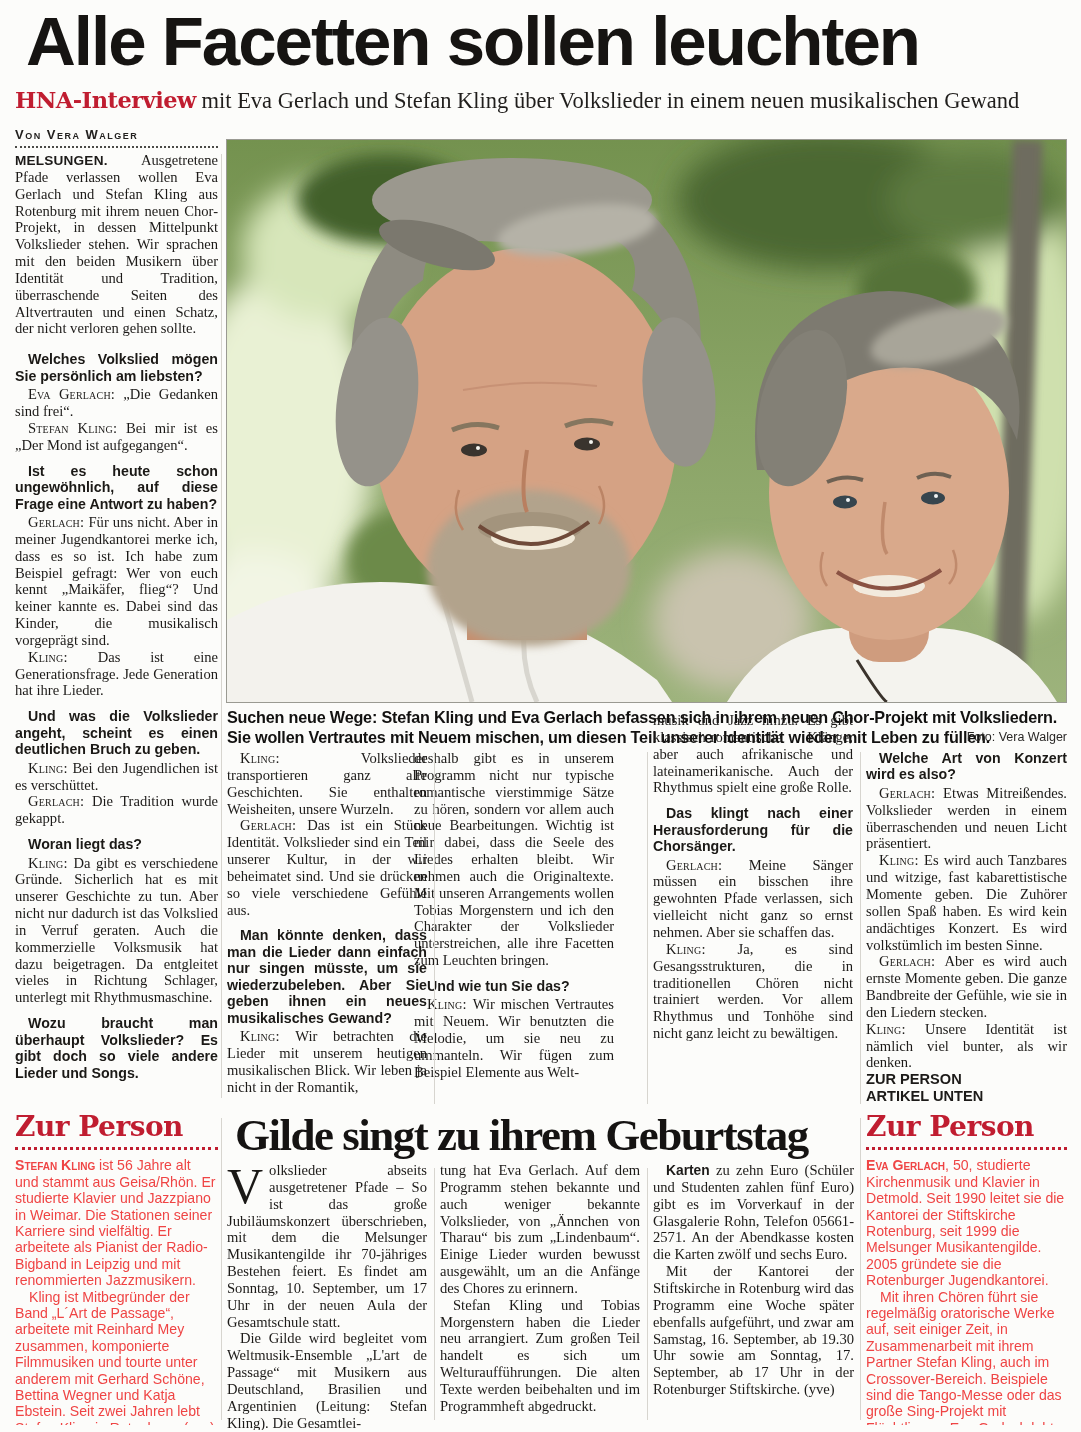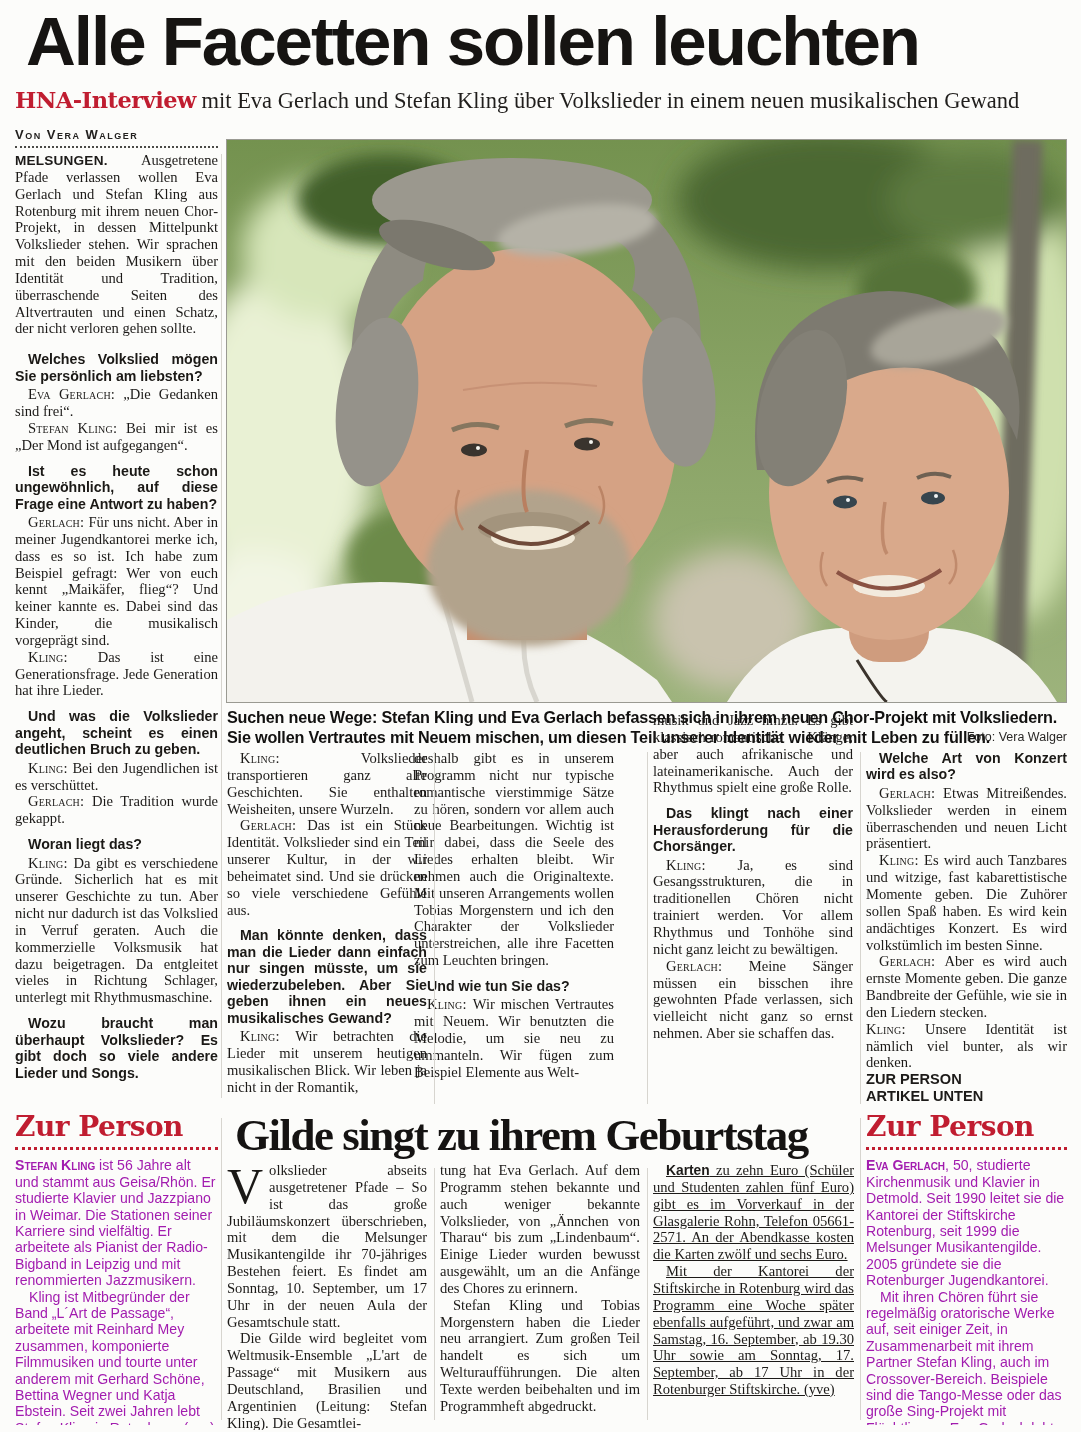--- a/index.html
+++ b/index.html
@@ -43,29 +43,29 @@
   
   .vrule{position:absolute;width:1px;background:#d7d5cf;}
 
   
   .zp{position:absolute;top:1112px;width:203px;font-family:"Liberation Sans",sans-serif;overflow:hidden;height:313px;}
   .zp-left{left:15px;}
   .zp-right{left:866px;width:201px;}
   .zp h3{margin:0 0 7px 0;color:#c01d30;font-size:28px;line-height:1.05;font-weight:700;
          font-family:"DejaVu Serif",serif;letter-spacing:-0.5px;
          border-bottom:3px dotted #c01d30;padding-bottom:6px;}
-  .zp p{margin:0;font-size:14.1px;line-height:1.165;color:#a21caf;}
+  .zp p{margin:0;font-size:14.1px;line-height:1.165;color:#ef4444;}
   .zp p + p{text-indent:14px;}
   .zp-name{font-weight:700;font-variant:small-caps;}
 
   .gilde{position:absolute;left:227px;top:1104px;width:640px;height:328px;}
   .gilde h2{margin:8px;font-size:45px;line-height:1.05;font-weight:700;letter-spacing:-1.5px;
             font-family:"Liberation Serif",serif;color:#151312;}
   .gcol{position:absolute;top:58px;width:200px;height:268px;overflow:hidden;}
-  #g0{left:0;} #g1{left:213px;} #g2{left:426px;width:201px;text-decoration:underline;}
+  #g0{left:0;} #g1{left:213px;} #g2{left:426px;width:201px;}
   .gcol p{margin:0;text-align:justify;font-size:14.6px;line-height:1.155;}
   .gcol p + p{text-indent:13px;}
   .dropcap{float:left;font-size:50px;line-height:0.8;padding:4px 6px 0 0;color:#1a1816;}
   .karten{font-family:"Liberation Sans",sans-serif;font-weight:700;font-size:13.8px;}
   .g-indent{text-indent:13px;}
 </style>
 </head>
 <body>
 
 <div class="page">
@@ -189,22 +189,22 @@
 
   <div class="icol" id="c2">
     <p class="cont">deshalb gibt es in unserem Programm nicht nur typische romantische vierstimmige Sätze zu hören, sondern vor allem auch neue Bearbeitungen. Wichtig ist mir dabei, dass die Seele des Liedes erhalten bleibt. Wir nehmen auch die Originaltexte. Mit unseren Arrangements wollen Tobias Morgenstern und ich den Charakter der Volkslieder unterstreichen, alle ihre Facetten zum Leuchten bringen.</p>
     <p class="q">Und wie tun Sie das?</p>
     <p class="a"><span class="sp">Kling: </span><span>Wir mischen Vertrautes mit Neuem. Wir benutzten die Melodie, um sie neu zu ummanteln. Wir fügen zum Beispiel Elemente aus Welt-</span></p>
   </div>
 
   <div class="icol" id="c3">
     <p class="cont">musik und Jazz hinzu. Es gibt klassisch-romantische Klänge, aber auch afrikanische und lateinamerikanische. Auch der Rhythmus spielt eine große Rolle.</p>
     <p class="q">Das klingt nach einer Herausforderung für die Chorsänger.</p>
+    <p class="a"><span class="sp">Gerlach: </span><span>Meine Sänger müssen ein bisschen ihre gewohnten Pfade verlassen, sich vielleicht nicht ganz so ernst nehmen. Aber sie schaffen das.</span></p>
     <p class="a"><span class="sp">Kling: </span><span>Ja, es sind Gesangsstrukturen, die in traditionellen Chören nicht trainiert werden. Vor allem Rhythmus und Tonhöhe sind nicht ganz leicht zu bewältigen.</span></p>
-    <p class="a"><span class="sp">Gerlach: </span><span>Meine Sänger müssen ein bisschen ihre gewohnten Pfade verlassen, sich vielleicht nicht ganz so ernst nehmen. Aber sie schaffen das.</span></p>
   </div>
 
   <div class="icol" id="c4">
     <p class="q" style="margin-top:0">Welche Art von Konzert wird es also?</p>
     <p class="a"><span class="sp">Gerlach: </span><span>Etwas Mitreißendes. Volkslieder werden in einem überraschenden und neuen Licht präsentiert.</span></p>
     <p class="a"><span class="sp">Kling: </span><span>Es wird auch Tanzbares und witzige, fast kabarettistische Momente geben. Die Zuhörer sollen Spaß haben. Es wird kein andächtiges Konzert. Es wird volkstümlich im besten Sinne.</span></p>
     <p class="a"><span class="sp">Gerlach: </span><span>Aber es wird auch ernste Momente geben. Die ganze Bandbreite der Gefühle, wie sie in den Liedern stecken.</span></p>
     <p class="cont"><span class="sp">Kling: </span><span>Unsere Identität ist nämlich viel bunter, als wir denken.</span></p>
     <p class="refer"><span>ZUR PERSON</span><br><span>ARTIKEL UNTEN</span></p>
   </div>

